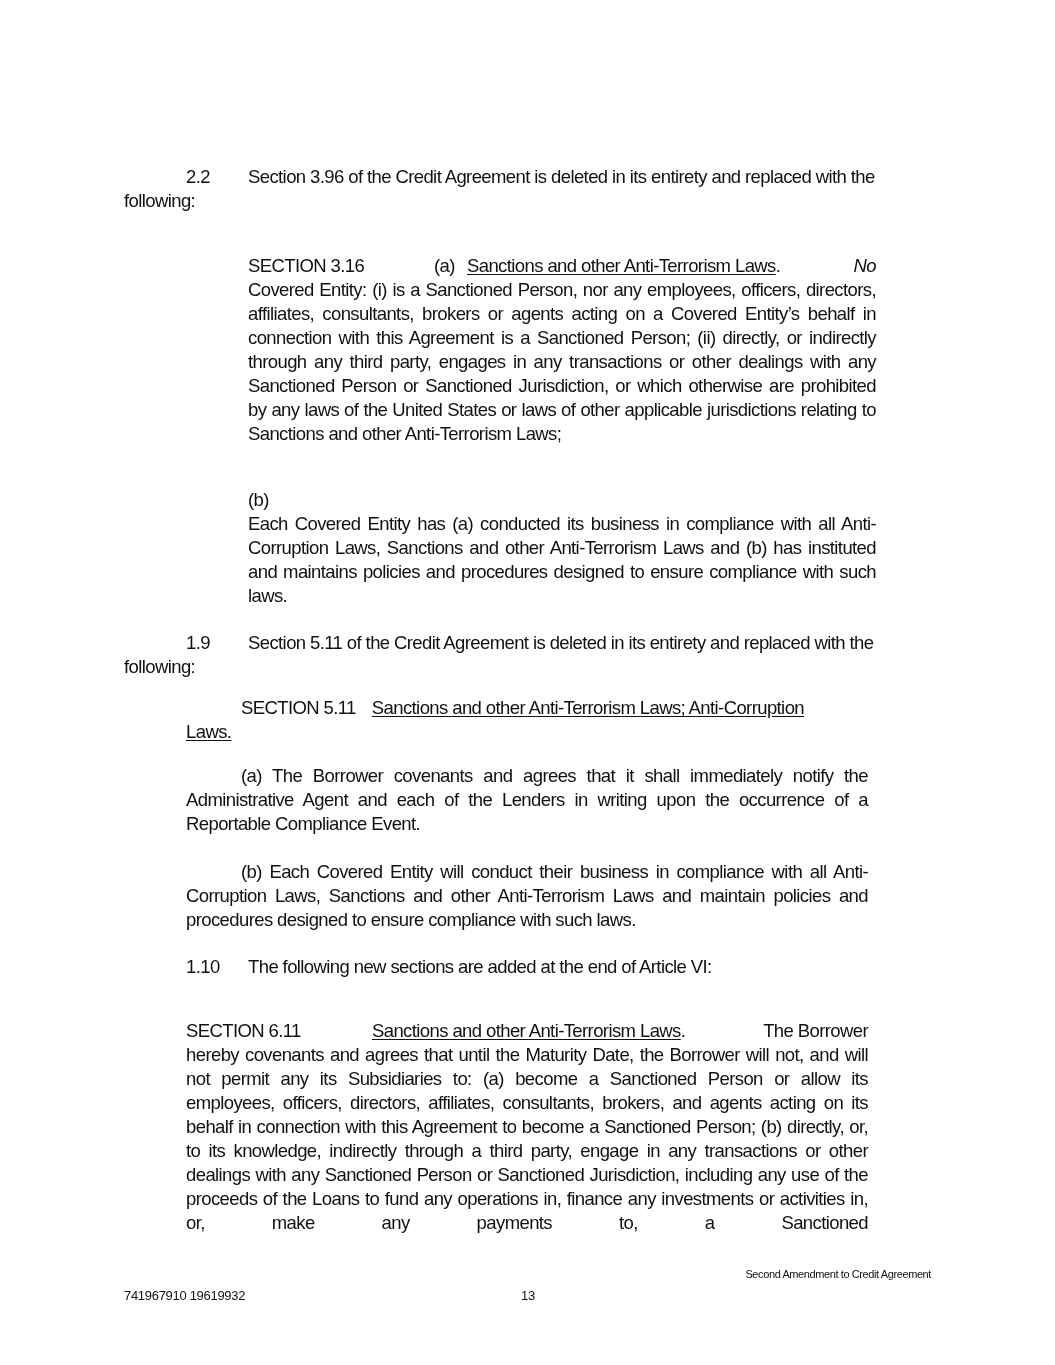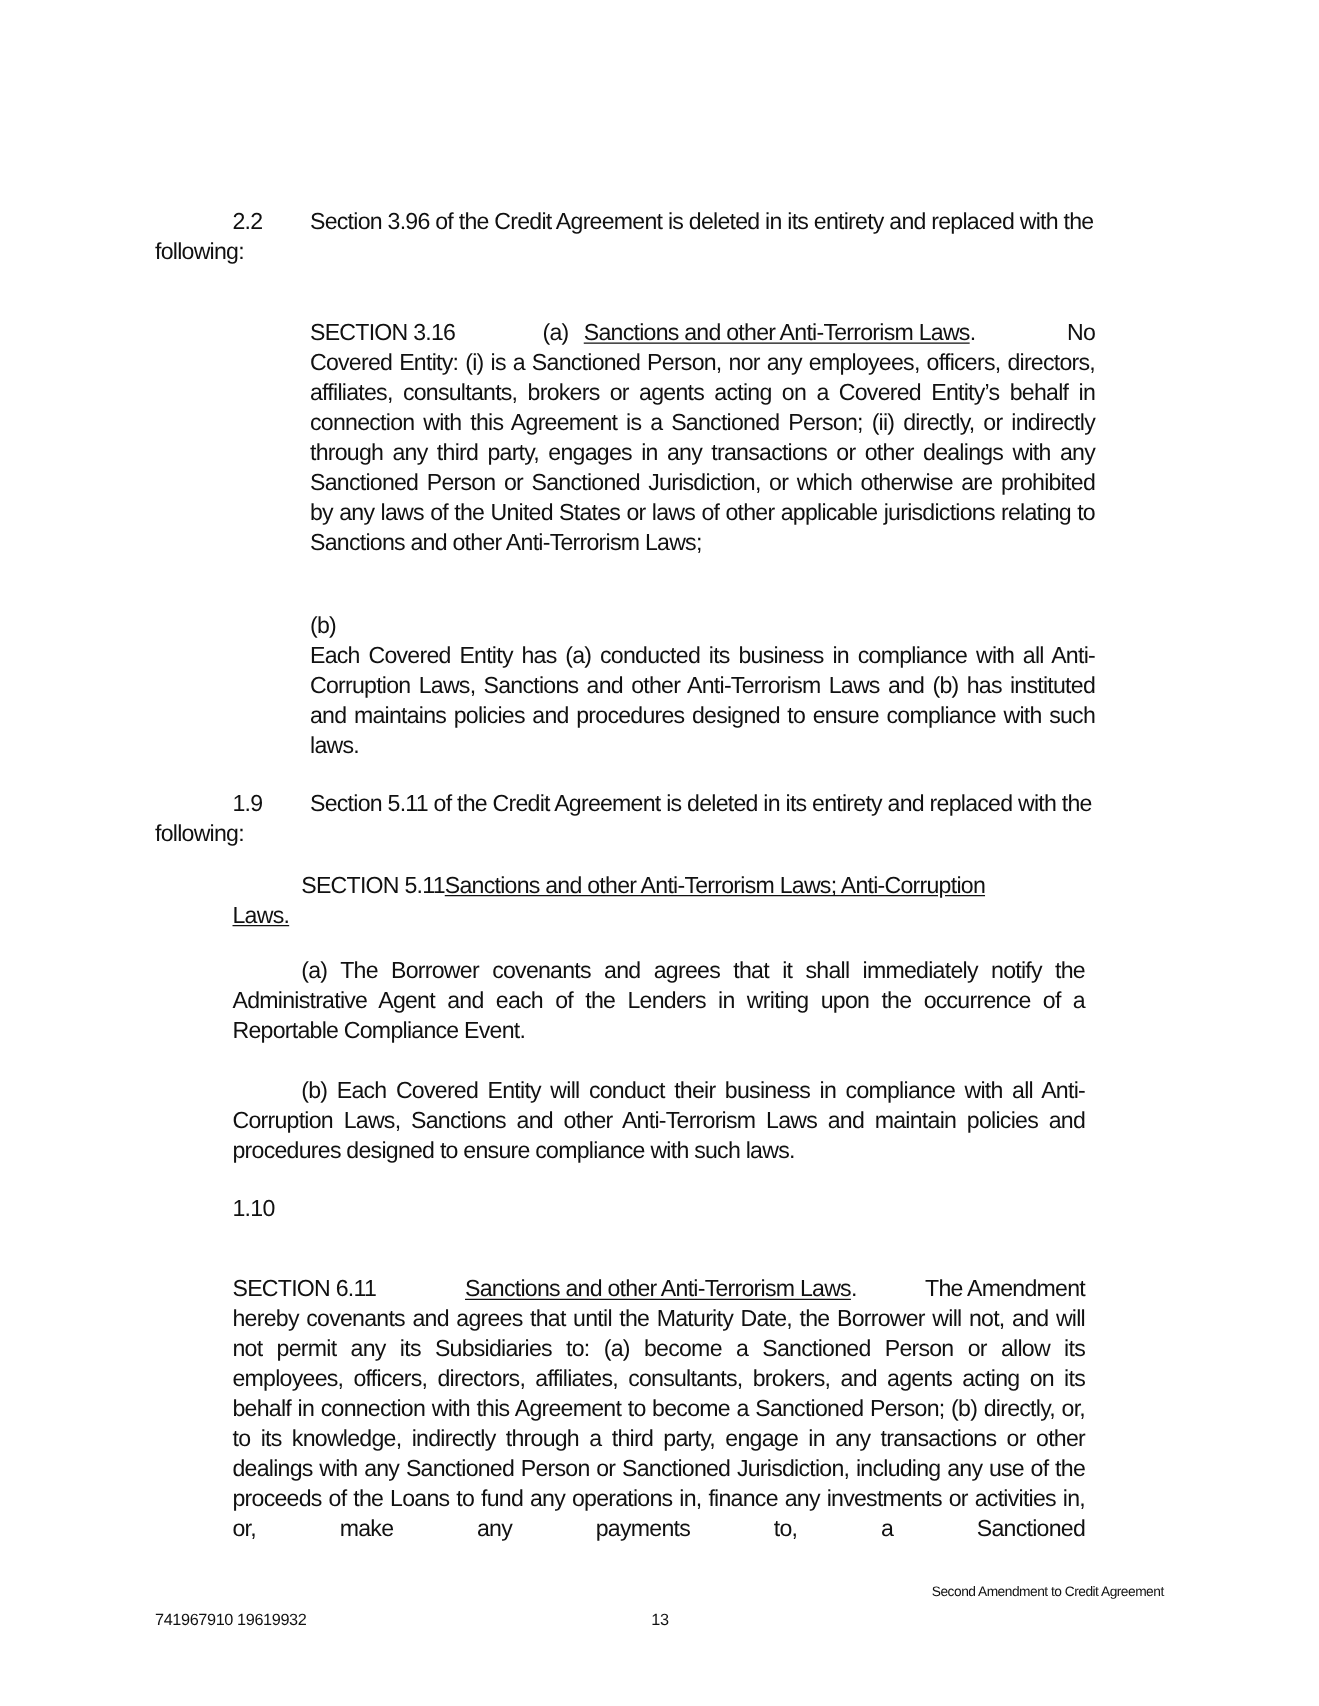--- a/index.html
+++ b/index.html
@@ -19,46 +19,47 @@
 <div class="page">
 
   <div class="abs txt" style="left:186px; top:165px;">2.2</div>
   <div class="abs txt" style="left:248px; top:165px; width:690px; white-space:nowrap;">Section 3.96 of the Credit Agreement is deleted in its entirety and replaced with the</div>
   <div class="abs txt" style="left:124px; top:189px;">following:</div>
 
   <div class="abs txt" style="left:248px; top:254px; width:628px; height:24px;">
     <span class="abs" style="left:0; top:0;">SECTION 3.16</span>
     <span class="abs" style="left:186px; top:0;">(a)</span>
     <span class="abs" style="left:219px; top:0;"><span class="u">Sanctions and other Anti-Terrorism Laws</span><span>.</span></span>
-    <span class="abs" style="right:0; top:0;">No</span>
+    <span class="abs" style="right:0; top:0;font-style:italic;">No</span>
   </div>
   <div class="abs txt just" style="left:248px; top:278px; width:628px;">Covered Entity: (i) is a Sanctioned Person, nor any employees, officers, directors, affiliates, consultants, brokers or agents acting on a Covered Entity’s behalf in connection with this Agreement is a Sanctioned Person; (ii) directly, or indirectly through any third party, engages in any transactions or other dealings with any Sanctioned Person or Sanctioned Jurisdiction, or which otherwise are prohibited by any laws of the United States or laws of other applicable jurisdictions relating to Sanctions and other Anti-Terrorism Laws;</div>
 
   <div class="abs txt" style="left:248px; top:488px; width:628px; height:24px;">
     <span class="abs" style="left:0; top:0;">(b)</span>
   </div>
   <div class="abs txt just" style="left:248px; top:512px; width:628px;">Each Covered Entity has (a) conducted its business in compliance with all Anti-Corruption Laws, Sanctions and other Anti-Terrorism Laws and (b) has instituted and maintains policies and procedures designed to ensure compliance with such laws.</div>
 
   <div class="abs txt" style="left:186px; top:631px;">1.9</div>
   <div class="abs txt" style="left:248px; top:631px; width:690px; white-space:nowrap;">Section 5.11 of the Credit Agreement is deleted in its entirety and replaced with the</div>
   <div class="abs txt" style="left:124px; top:655px;">following:</div>
 
   <div class="abs txt" style="left:241px; top:696px; white-space:nowrap;">
-    <span>SECTION 5.11</span><span class="u" style="margin-left:0;">Sanctions and other Anti-Terrorism Laws; Anti-Corruption</span>
+    <span>SECTION 5.11</span><span class="u" style="margin-left:16px;">Sanctions and other Anti-Terrorism Laws; Anti-Corruption</span>
   </div>
   <div class="abs txt u" style="left:186px; top:720px;">Laws.</div>
 
   <div class="abs txt just" style="left:186px; top:860px; width:682px; text-indent:55px;">(b) Each Covered Entity will conduct their business in compliance with all Anti-Corruption Laws, Sanctions and other Anti-Terrorism Laws and maintain policies and procedures designed to ensure compliance with such laws.</div>
   <div class="abs txt just" style="left:186px; top:764px; width:682px; text-indent:55px;">(a) The Borrower covenants and agrees that it shall immediately notify the Administrative Agent and each of the Lenders in writing upon the occurrence of a Reportable Compliance Event.</div>
 
   <div class="abs txt" style="left:186px; top:955px;">1.10</div>
+  <div class="abs txt" style="left:248px; top:955px; white-space:nowrap;">The following new sections are added at the end of Article VI:</div>
 
   <div class="abs txt" style="left:186px; top:1019px; width:682px; height:24px;">
     <span class="abs" style="left:0; top:0;">SECTION 6.11</span>
     <span class="abs" style="left:186px; top:0; white-space:nowrap;"><span class="u">Sanctions and other Anti-Terrorism Laws</span><span>.</span></span>
-    <span class="abs" style="right:0; top:0;">The Amendment</span>
+    <span class="abs" style="right:0; top:0;">The Borrower</span>
   </div>
   <div class="abs txt just" style="left:186px; top:1043px; width:682px; text-align-last:justify;">hereby covenants and agrees that until the Maturity Date, the Borrower will not, and will not permit any its Subsidiaries to: (a) become a Sanctioned Person or allow its employees, officers, directors, affiliates, consultants, brokers, and agents acting on its behalf in connection with this Agreement to become a Sanctioned Person; (b) directly, or, to its knowledge, indirectly through a third party, engage in any transactions or other dealings with any Sanctioned Person or Sanctioned Jurisdiction, including any use of the proceeds of the Loans to fund any operations in, finance any investments or activities in, or, make any payments to, a Sanctioned</div>
 
   <div class="abs foot2" style="right:124px; top:1268px; white-space:nowrap;">Second Amendment to Credit Agreement</div>
   <div class="abs foot" style="left:124px; top:1288px;">741967910 19619932</div>
   <div class="abs foot" style="left:521px; top:1288px;">13</div>
 </div>
 
 </body></html>

